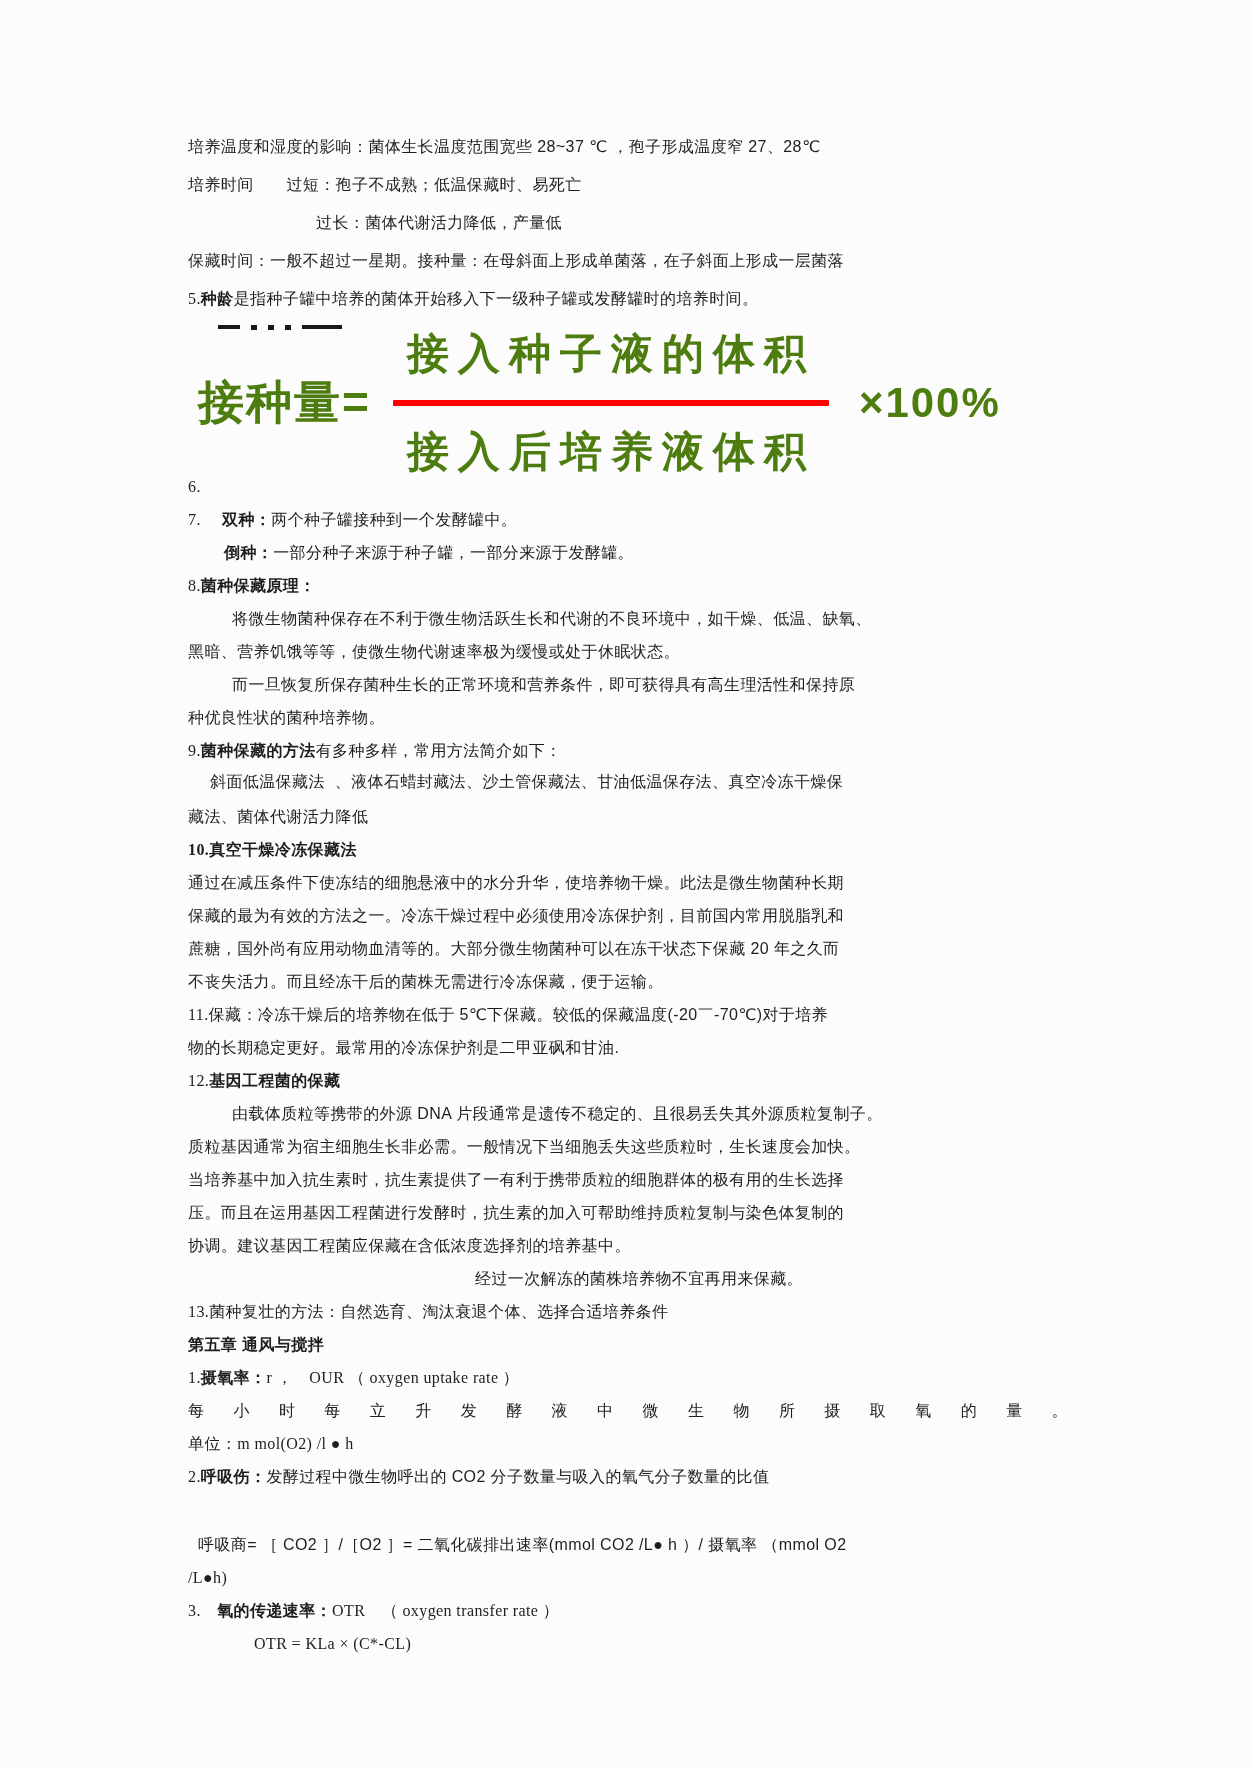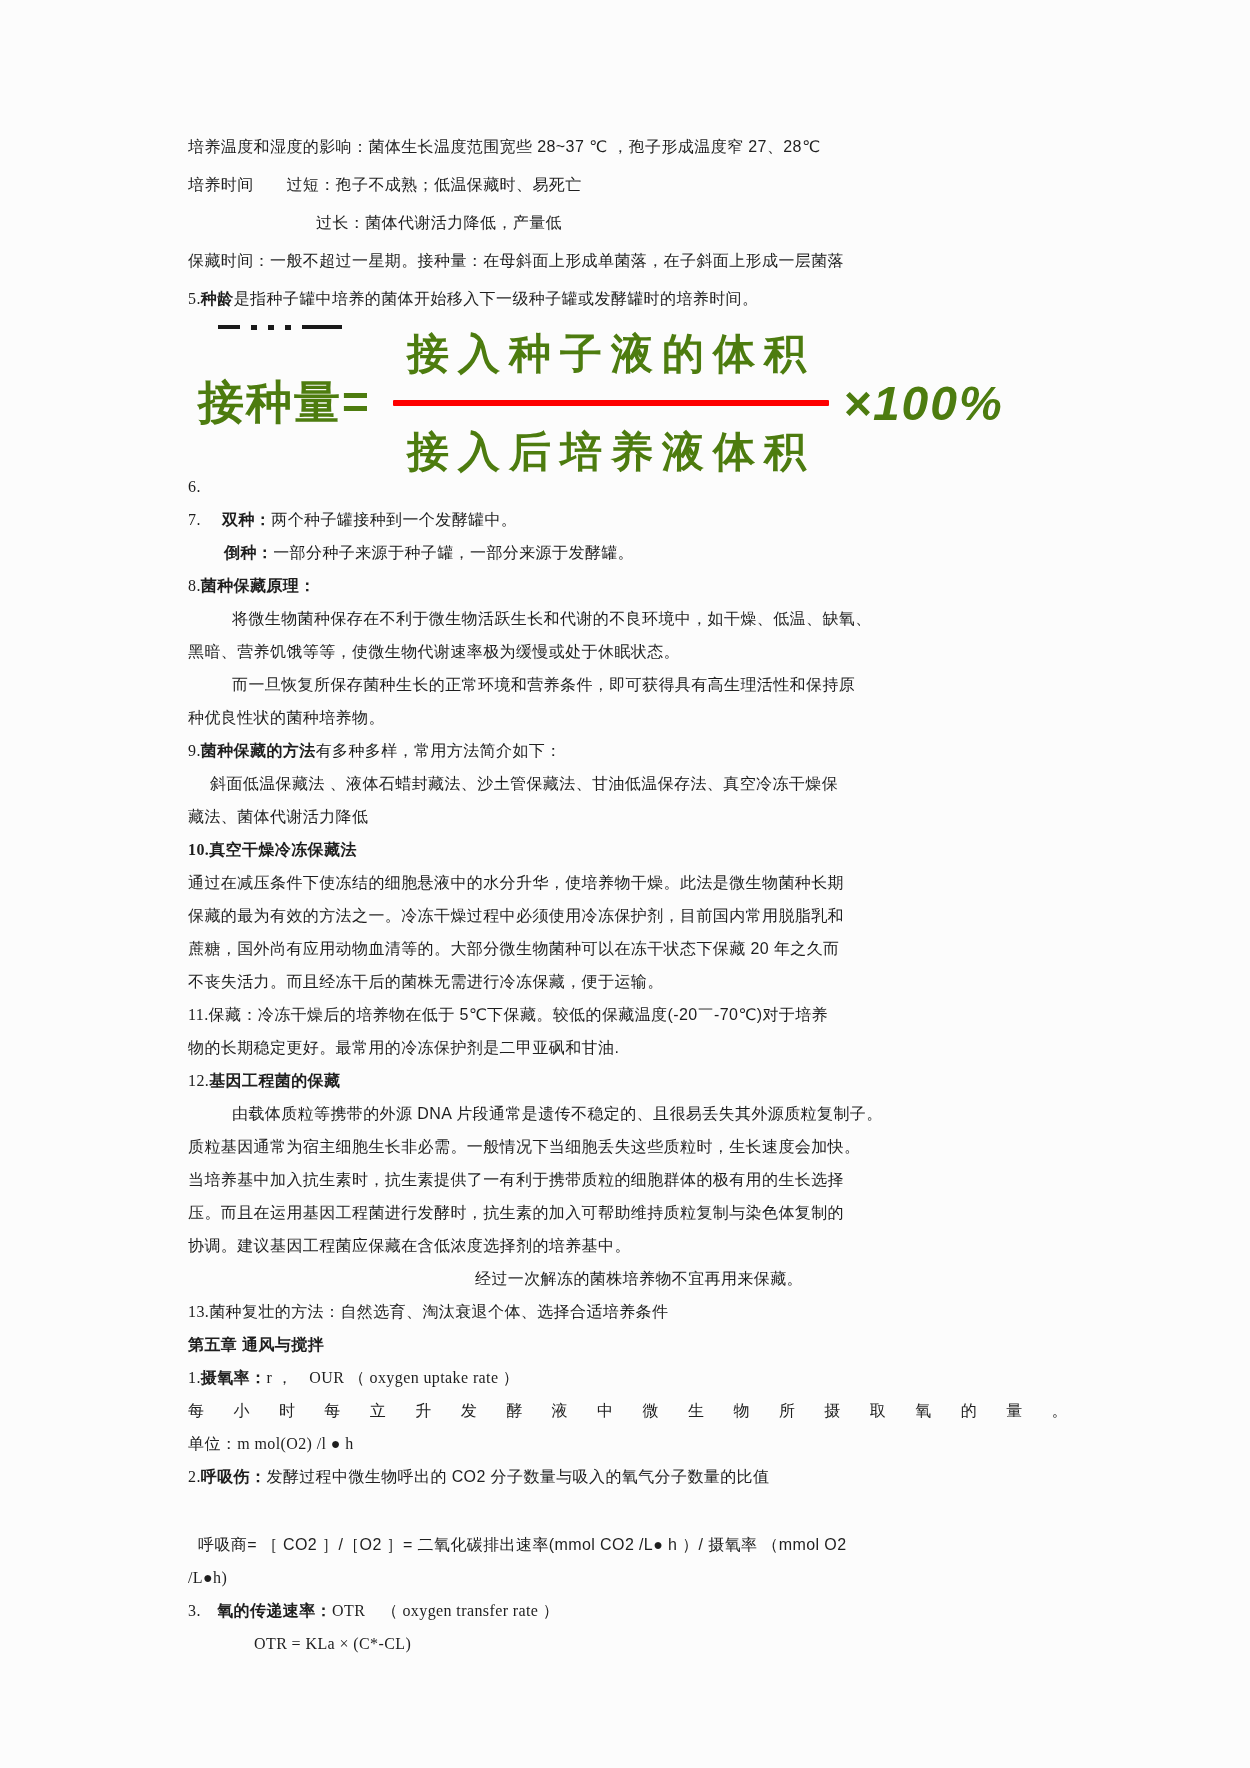--- a/index.html
+++ b/index.html
@@ -61,24 +61,23 @@
     font-size:42px;
     letter-spacing:9px;
     line-height:52px;
     padding:0 14px;
   }
   .f-bar{
     height:6px;width:100%;
     border-radius:1px;
   }
   .f-rhs{
-    font-size:48px;
-    margin-left:14px;
+    font-size:42px;
+    margin-left:30px;
     letter-spacing:2px;
-    font-style:italic;
   }
 </style>
 </head>
 <body style="background: rgb(252, 252, 252); color: rgb(30, 30, 30);">
 
 <div class="page">
 
   <div class="block-top" id="top-block">
       <div class="line"><span>培养温度和湿度的影响：菌体生长温度范围宽些 28~37 ℃ ，孢子形成温度窄 27、28℃</span></div>
       <div class="line"><span>培养时间</span><span>　　</span><span>过短：孢子不成熟；低温保藏时、易死亡</span></div>
@@ -108,21 +107,21 @@
   <div class="block-main" id="main-block">
       <div class="line"><span class="seg-m">6.</span></div>
       <div class="line"><span class="seg-m">7.</span><span>　 </span><span class="seg-b">双种：</span><span>两个种子罐接种到一个发酵罐中。</span></div>
       <div class="line" style="padding-left: 36px;"><span class="seg-b">倒种：</span><span>一部分种子来源于种子罐，一部分来源于发酵罐。</span></div>
       <div class="line"><span class="seg-m">8.</span><span class="seg-b">菌种保藏原理：</span></div>
       <div class="line" style="padding-left: 44px;"><span>将微生物菌种保存在不利于微生物活跃生长和代谢的不良环境中，如干燥、低温、缺氧、</span></div>
       <div class="line"><span>黑暗、营养饥饿等等，使微生物代谢速率极为缓慢或处于休眠状态。</span></div>
       <div class="line" style="padding-left: 44px;"><span>而一旦恢复所保存菌种生长的正常环境和营养条件，即可获得具有高生理活性和保持原</span></div>
       <div class="line"><span>种优良性状的菌种培养物。</span></div>
       <div class="line"><span class="seg-m">9.</span><span class="seg-b">菌种保藏的方法</span><span>有多种多样，常用方法简介如下：</span></div>
-      <div class="line" style="padding-left: 22px;"><span>斜面低温保藏法 、液体石蜡封藏法、沙土管保藏法、甘油低温保存法、真空冷冻干燥保</span></div>
+      <div class="line" style="padding-left: 22px; font-family: Liberation Mono, monospace;"><span>斜面低温保藏法 、液体石蜡封藏法、沙土管保藏法、甘油低温保存法、真空冷冻干燥保</span></div>
       <div class="line"><span>藏法、菌体代谢活力降低</span></div>
       <div class="line"><span class="seg-b seg-m">10.</span><span class="seg-b">真空干燥冷冻保藏法</span></div>
       <div class="line"><span>通过在减压条件下使冻结的细胞悬液中的水分升华，使培养物干燥。此法是微生物菌种长期</span></div>
       <div class="line"><span>保藏的最为有效的方法之一。冷冻干燥过程中必须使用冷冻保护剂，目前国内常用脱脂乳和</span></div>
       <div class="line"><span>蔗糖，国外尚有应用动物血清等的。大部分微生物菌种可以在冻干状态下保藏 20 年之久而</span></div>
       <div class="line"><span>不丧失活力。而且经冻干后的菌株无需进行冷冻保藏，便于运输。</span></div>
       <div class="line"><span class="seg-m">11.</span><span>保藏：冷冻干燥后的培养物在低于 5℃下保藏。较低的保藏温度(-20￣-70℃)对于培养</span></div>
       <div class="line"><span>物的长期稳定更好。最常用的冷冻保护剂是二甲亚砜和甘油.</span></div>
       <div class="line"><span class="seg-m">12.</span><span class="seg-b">基因工程菌的保藏</span></div>
       <div class="line" style="padding-left: 44px;"><span>由载体质粒等携带的外源 DNA 片段通常是遗传不稳定的、且很易丢失其外源质粒复制子。</span></div>

